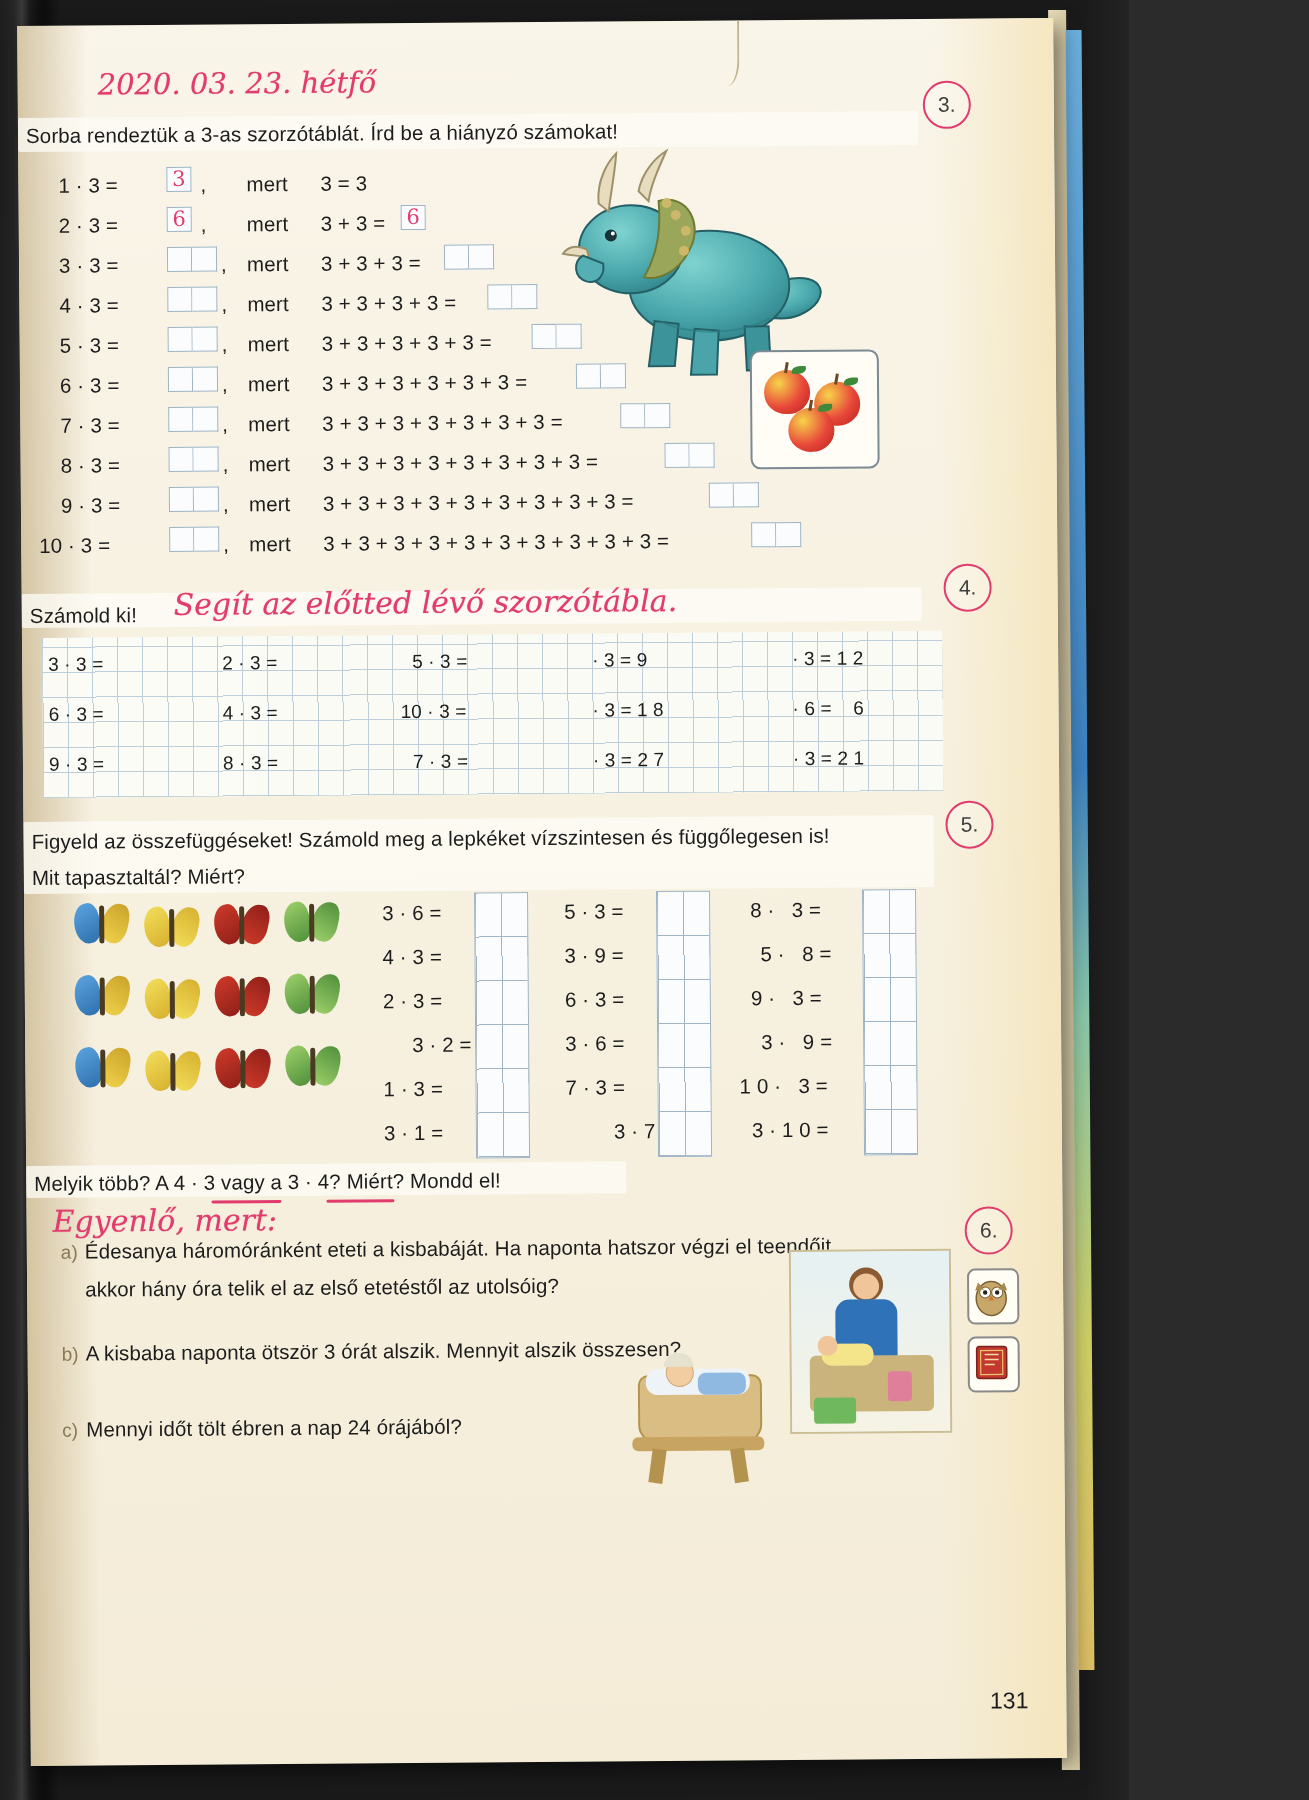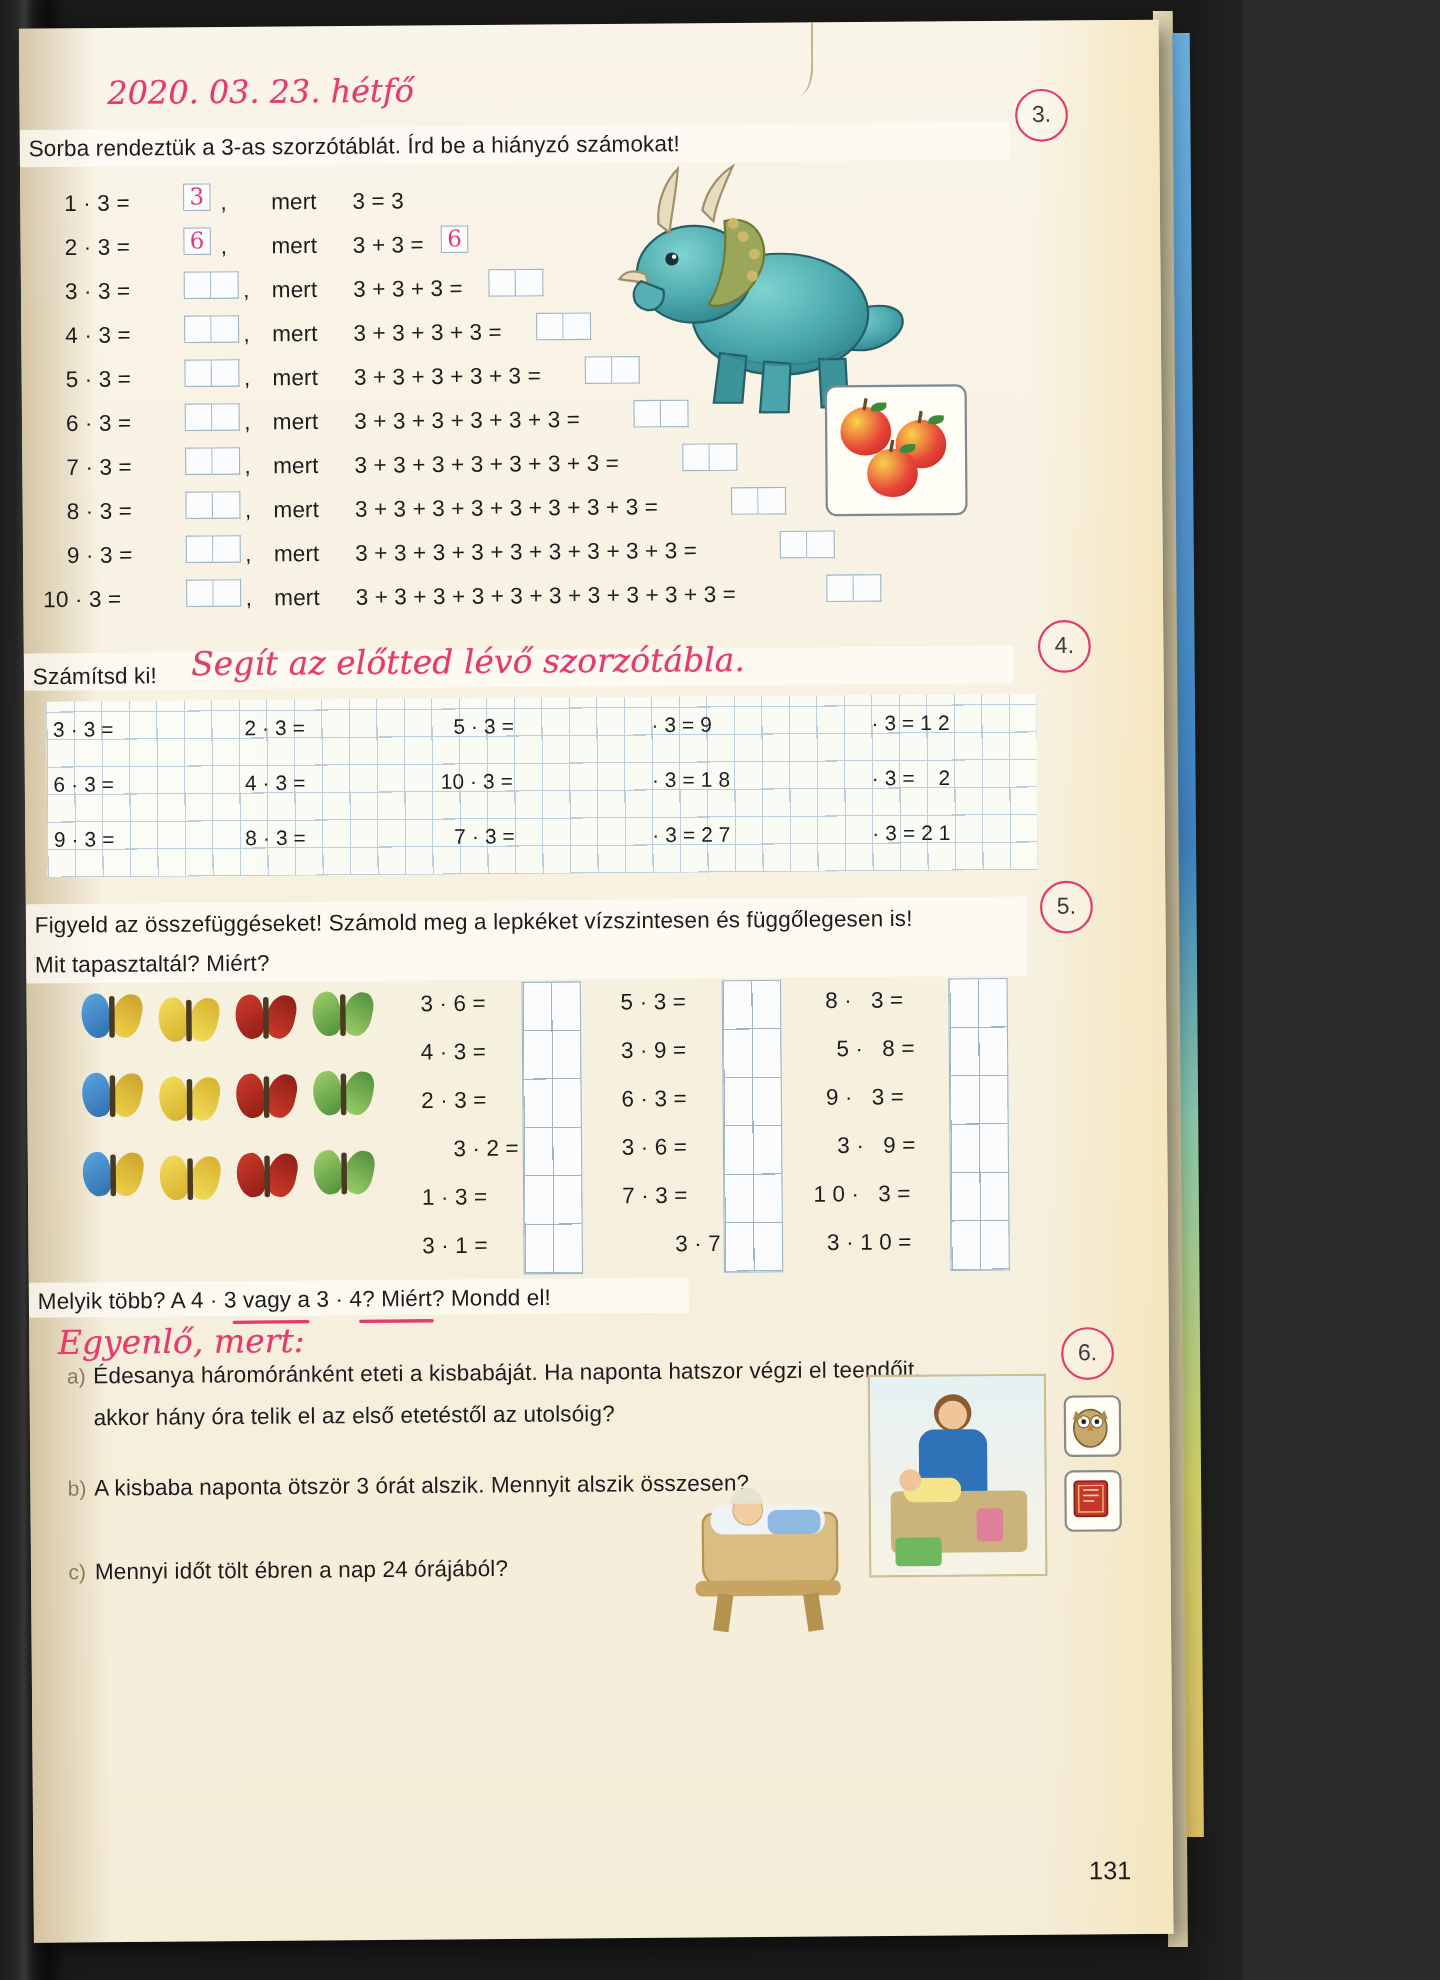--- a/index.html
+++ b/index.html
@@ -310,21 +310,21 @@
         <div class="leaf" style="left:92px;top:26px;"></div>
         <div class="apple" style="left:36px;top:56px;"></div>
         <div class="leaf" style="left:66px;top:52px;"></div>
       </div>
 
       <div class="bubble" style="left:922px;top:545px;">
         <span>4.</span>
       </div>
 
       <div class="band" style="left:0px;top:568px;width:900px;height:34px;"></div>
-      <div class="txt" style="left:8px;top:578px;">Számítsd ki!</div>
+      <div class="txt" style="left:8px;top:578px;">Számold ki!</div>
       <div class="hand" style="left:152px;top:562px;font-size:30px;">Segít az előtted lévő szorzótábla.</div>
 
       <div class="gridarea" style="left:20px;top:612px;width:900px;height:160px;"></div>
 
       <div class="txt sm" style="left:26px;top:628px;">3 · 3 =</div>
       <div class="txt sm" style="left:26px;top:678px;">6 · 3 =</div>
       <div class="txt sm" style="left:26px;top:728px;">9 · 3 =</div>
 
       <div class="txt sm" style="left:200px;top:628px;">2 · 3 =</div>
       <div class="txt sm" style="left:200px;top:678px;">4 · 3 =</div>
@@ -332,21 +332,21 @@
 
       <div class="txt sm" style="left:390px;top:628px;">5 · 3 =</div>
       <div class="txt sm" style="left:378px;top:678px;">10 · 3 =</div>
       <div class="txt sm" style="left:390px;top:728px;">7 · 3 =</div>
 
       <div class="txt sm" style="left:570px;top:628px;text-align:center;">· 3 = 9</div>
       <div class="txt sm" style="left:570px;top:678px;">· 3 = 1 8</div>
       <div class="txt sm" style="left:570px;top:728px;">· 3 = 2 7</div>
 
       <div class="txt sm" style="left:770px;top:628px;">· 3 = 1 2</div>
-      <div class="txt sm" style="left:770px;top:678px;">· 3 =    2</div>
+      <div class="txt sm" style="left:770px;top:678px;">· 6 =    6</div>
       <div class="txt sm" style="left:770px;top:728px;">· 3 = 2 1</div>
 
       <div class="bubble" style="left:922px;top:782px;">
         <span>5.</span>
       </div>
       <div class="band" style="left:0px;top:796px;width:910px;height:72px;"></div>
       <div class="txt" style="left:8px;top:804px;">Figyeld az összefüggéseket! Számold meg a lepkéket vízszintesen és függőlegesen is!</div>
       <div class="txt" style="left:8px;top:840px;">Mit tapasztaltál? Miért?</div>
 
       <div style="position:absolute;left:50px;top:876px;width:290px;height:220px;">

